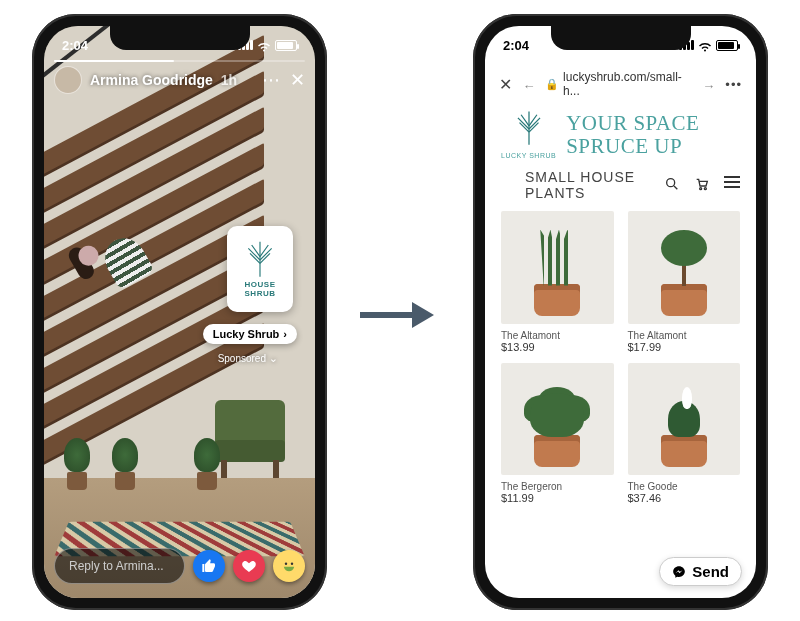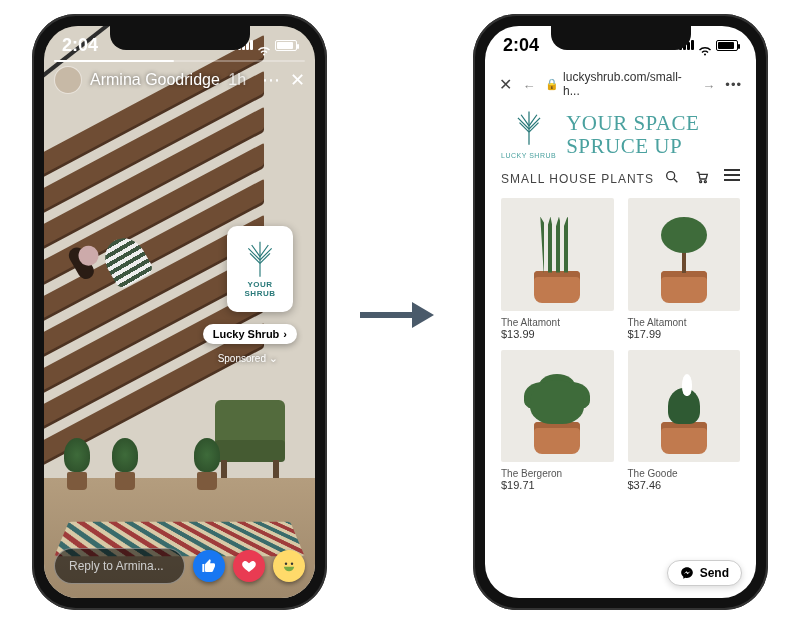--- a/index.html
+++ b/index.html
@@ -35,21 +35,21 @@
     position: absolute;
     top: 0; left: 50%; transform: translateX(-50%);
     width: 140px; height: 24px;
     background: #111; border-radius: 0 0 16px 16px;
     z-index: 50;
   }
   .status-bar {
     position: absolute; top: 0; left: 0; right: 0;
     height: 34px; display: flex; justify-content: space-between;
     align-items: center; padding: 4px 18px 0;
-    font-size: 18px; font-weight: 600; z-index: 40;
+    font-size: 13px; font-weight: 600; z-index: 40;
   }
   .status-bar.light { color: #fff; }
   .status-bar.dark  { color: #000; }
   .status-right { display: flex; gap: 4px; align-items: center; }
   .bars { display: flex; gap: 1px; align-items: flex-end; }
   .bars span { width: 3px; background: currentColor; border-radius: 1px; }
   .bars span:nth-child(1){height:4px}.bars span:nth-child(2){height:6px}
   .bars span:nth-child(3){height:8px}.bars span:nth-child(4){height:10px}
   .wifi { width: 14px; height: 10px; position: relative; }
   .wifi svg { width: 14px; height: 10px; }
@@ -58,21 +58,21 @@
   .battery .fill { position:absolute; left:1px; top:1px; bottom:1px; width:16px; background:currentColor; border-radius:1px; }
 
   
   .story-top {
     position: absolute; top: 40px; left: 10px; right: 10px;
     display: flex; align-items: center; gap: 8px; color: #fff; z-index: 20;
   }
   .progress { position:absolute; top:34px; left:10px; right:10px; height:2px; background:rgba(255,255,255,.3); border-radius:2px; z-index:19; }
   .progress .done { height:100%; width:48%; background:#fff; border-radius:2px; }
   .avatar { width: 28px; height: 28px; border-radius: 50%; background:#c7b9a6; border:1px solid rgba(255,255,255,.6); }
-  .story-name { font-size: 16px; font-weight:400; flex:1; white-space:nowrap; text-shadow:0 0 4px rgba(0,0,0,.6); }
+  .story-name { font-size: 14px; font-weight:700; flex:1; white-space:nowrap; text-shadow:0 0 4px rgba(0,0,0,.6); }
   .story-actions { display:flex; gap:10px; align-items:center; }
   .dots,.close-x { color:#fff; font-size:18px; line-height:1; }
   .scene {
     position:absolute; inset:0; z-index:5;
   }
   .wall { position:absolute; inset:0; background:#d8d2c6; }
   .floor { position:absolute; left:0; right:0; bottom:0; height:120px;
     background: linear-gradient(#b49d7e,#9e886b); }
   .rug {
     position:absolute; left:18px; right:18px; bottom:30px; height:60px;
@@ -146,21 +146,21 @@
   }
   .url-bar .url { flex:1; color:#333; display:flex; align-items:center; gap:4px; font-size:12px; }
   .url-bar .lock { color:#0a0; font-size:11px; }
   .web-body { position:absolute; top:78px; left:0; right:0; bottom:0; padding:0 16px; }
   .brand-row { display:flex; align-items:center; gap:10px; margin:6px 0 10px; }
   .brand-row svg { width:32px; height:38px; }
   .brand-title { color:#4aa19f; font-size:21px; line-height:1.05; font-weight:400; letter-spacing:.5px; font-family: Georgia, serif; }
   .brand-sub { font-size:7px; color:#4aa19f; letter-spacing:.5px; text-align:center; }
   .category-row {
     display:flex; align-items:center; justify-content:space-between;
-    font-size:12px; letter-spacing:1px; color:#444; margin-bottom:10px;
+    font-size:14px; letter-spacing:1px; color:#444; margin-bottom:10px;margin-left:24px;
   }
   .cat-icons { display:flex; gap:14px; }
   .cat-icons svg { width:16px; height:16px; }
   .grid { display:grid; grid-template-columns:1fr 1fr; gap:10px 14px; }
   .product { }
   .thumb {
     width:100%; aspect-ratio:1/1; background:#eceae5; border-radius:2px;
     display:flex; align-items:flex-end; justify-content:center; padding-bottom:8px;
   }
   .thumb .pot { width:46px; height:32px; background:#c17a4e; border-radius:4px 4px 8px 8px; box-shadow:inset 0 6px 0 #a7643c; position:relative; }
@@ -179,21 +179,21 @@
   .pname { font-size:10px; color:#555; margin-top:6px; }
   .pprice { font-size:11px; color:#333; }
   .shop-all {
     margin:14px auto 0; display:block; width:140px; text-align:center;
     background:#ddd; color:#333; font-size:9px; letter-spacing:1px;
     padding:7px 0;
   }
   .send-pill {
     position:absolute; right:14px; bottom:12px;
     background:#fff; border:1px solid #ccc; border-radius:18px;
-    padding:5px 12px; font-size:12px; font-weight:600;
+    padding:5px 12px; font-size:15px; font-weight:600;
     display:flex; gap:6px; align-items:center;
     box-shadow:0 2px 6px rgba(0,0,0,.15);
   }
 
   
   .arrow {
     position:absolute; left:360px; top:300px; width:80px; height:30px;
     display:flex; align-items:center; color:#4a5a6a;
   }
   .arrow .shaft { width:52px; height:6px; background:#4a5a6a; }
@@ -292,21 +292,21 @@
 
     <div class="brand-card">
       <svg viewBox="0 0 40 48">
         <g fill="none" stroke="#2a7a7a" stroke-width="1.4">
           <path d="M20 44 V18"></path>
           <path d="M20 28 L8 16 M20 24 L6 10 M20 20 L10 6"></path>
           <path d="M20 28 L32 16 M20 24 L34 10 M20 20 L30 6"></path>
           <path d="M20 18 L20 2"></path>
         </g>
       </svg>
-      <div>YOUR</div>
+      <div>HOUSE</div>
       <div>SHRUB</div>
     </div>
 
     <div class="cta-pill">
       <span>Lucky Shrub</span>
       <span class="chev">›</span>
     </div>
     <div class="sponsored">
       <span>Sponsored</span> <span class="chev">⌄</span>
     </div>
@@ -439,21 +439,21 @@
           <div class="pname">The Altamont</div>
           <div class="pprice">$17.99</div>
         </div>
         <div class="product">
           <div class="thumb p-bush">
               <div class="pot">
                 <div class="plant"></div>
               </div>
             </div>
           <div class="pname">The Bergeron</div>
-          <div class="pprice">$19.71</div>
+          <div class="pprice">$11.99</div>
         </div>
         <div class="product">
           <div class="thumb p-lily">
               <div class="pot">
                 <div class="plant"></div>
               </div>
             </div>
           <div class="pname">The Goode</div>
           <div class="pprice">$37.46</div>
         </div>

